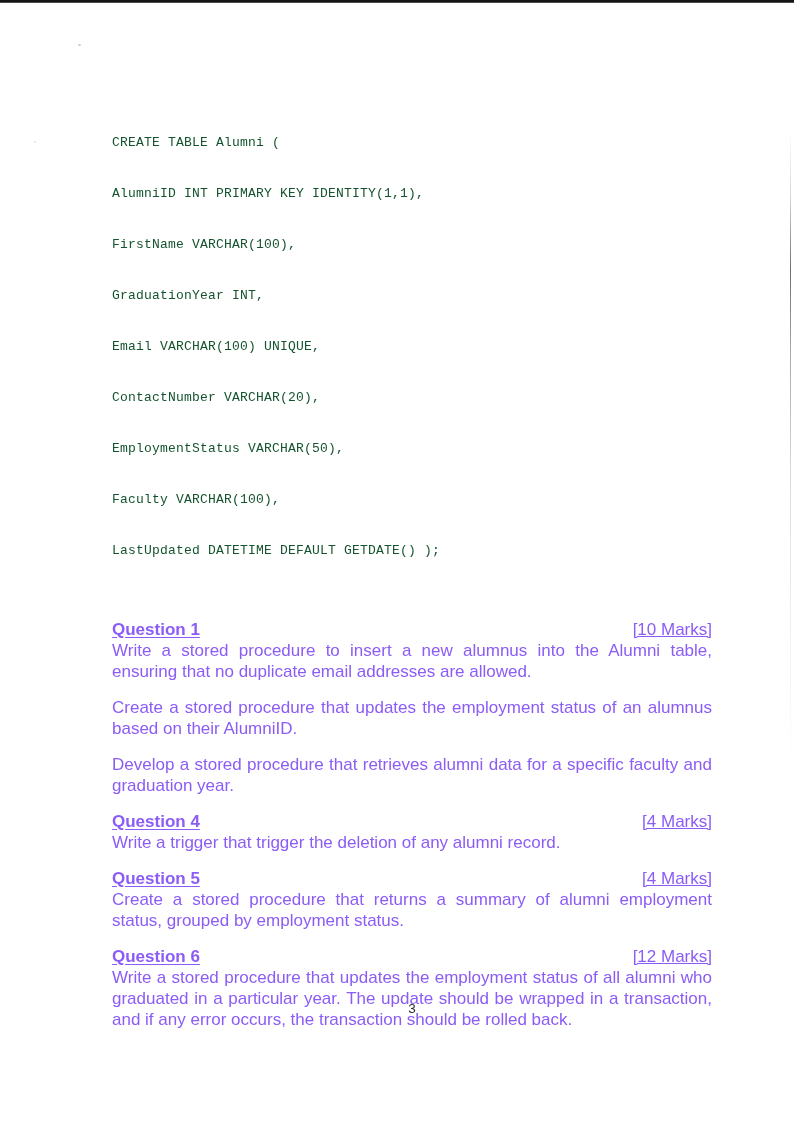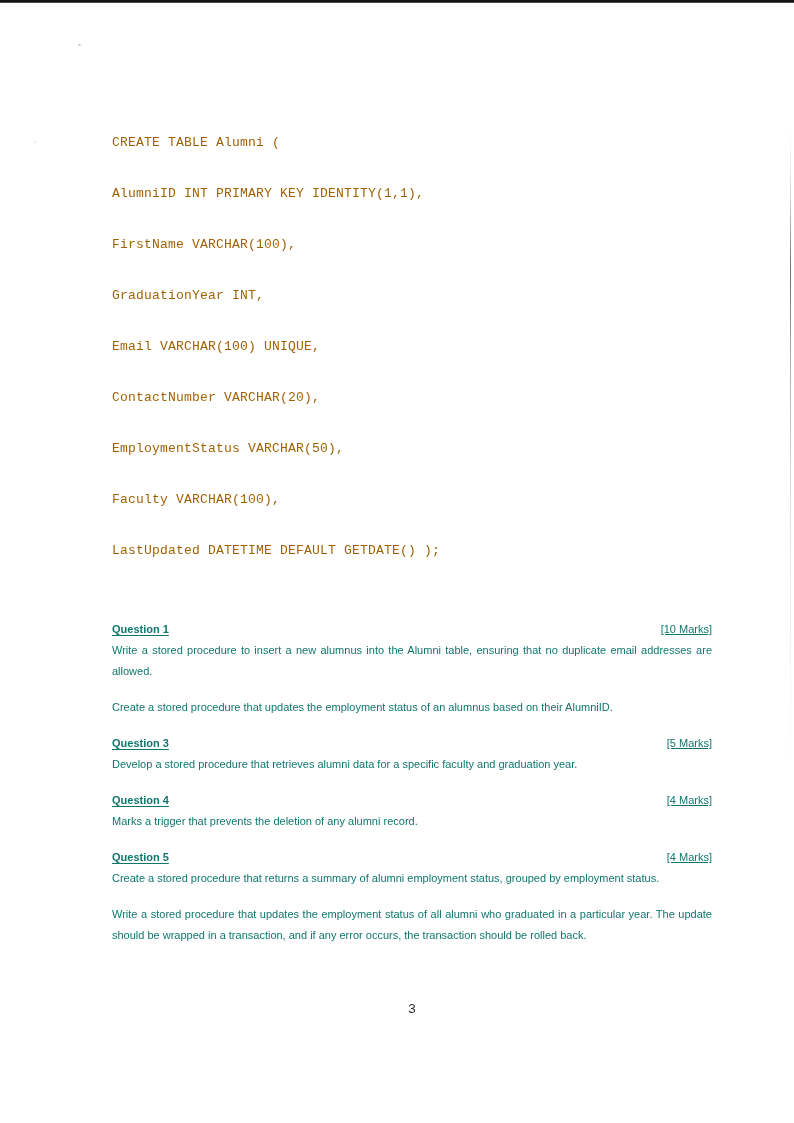--- a/index.html
+++ b/index.html
@@ -32,31 +32,31 @@
   .speck.s2 { left:34px;  top:141px; width:2px; height:2px; opacity:.3; }
 
   
   .content {
     position:absolute; left:112px; top:100px; width:600px;
   }
 
   .sql-code {
     font-family:"Liberation Mono","DejaVu Sans Mono",monospace;
     font-size:13px; line-height:17px;
-    color:#a16207;
+    color:#14532d;
     letter-spacing:.2px;
     white-space:pre;
     margin:0 0 26px 0;
   }
 
   .question {
     margin:0 0 15px 0;
-    font-size:11px;
+    font-size:17px;
     line-height:21px;
-    color:#0f766e;
+    color:#8b5cf6;
   }
   .q-head {
     display:flex;
     justify-content:space-between;
     align-items:baseline;
   }
   .q-label {
     font-weight:bold;
     text-decoration:underline;
     text-underline-offset:2px;
@@ -101,44 +101,44 @@
         <span class="q-marks">[10 Marks]</span>
       </div>
       <div class="q-body">Write a stored procedure to insert a new alumnus into the Alumni table, ensuring that no duplicate email addresses are allowed.</div>
     </div>
 
     <div class="question">
       <div class="q-body">Create a stored procedure that updates the employment status of an alumnus based on their AlumniID.</div>
     </div>
 
     <div class="question">
-      <div class="q-head">
-        <span class="q-label">Question 3</span>
-        <span class="q-marks">[5 Marks]</span>
-      </div>
       <div class="q-body">Develop a stored procedure that retrieves alumni data for a specific faculty and graduation year.</div>
     </div>
 
     <div class="question">
       <div class="q-head">
         <span class="q-label">Question 4</span>
         <span class="q-marks">[4 Marks]</span>
       </div>
-      <div class="q-body">Marks a trigger that prevents the deletion of any alumni record.</div>
+      <div class="q-body">Write a trigger that trigger the deletion of any alumni record.</div>
     </div>
 
     <div class="question">
       <div class="q-head">
         <span class="q-label">Question 5</span>
         <span class="q-marks">[4 Marks]</span>
       </div>
       <div class="q-body">Create a stored procedure that returns a summary of alumni employment status, grouped by employment status.</div>
     </div>
 
     <div class="question">
+      <div class="q-head">
+        <span class="q-label">Question 6</span>
+        <span class="q-marks">[12 Marks]</span>
+      </div>
       <div class="q-body">Write a stored procedure that updates the employment status of all alumni who graduated in a particular year. The update should be wrapped in a transaction, and if any error occurs, the transaction should be rolled back.</div>
     </div>
 
   </div>
 
   <div class="page-number">3</div>
 
 </div>
 
 </body></html>

